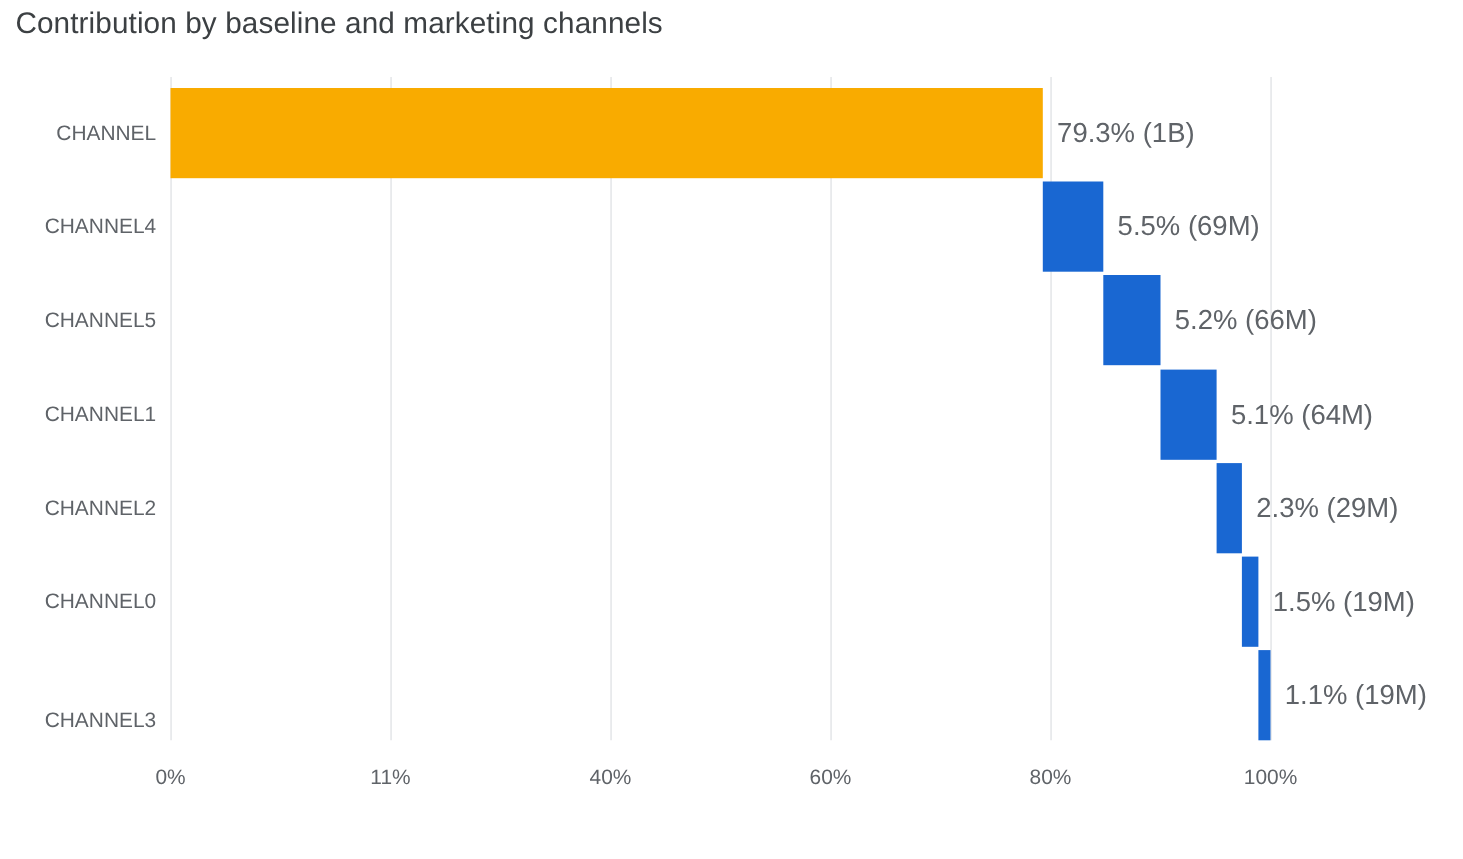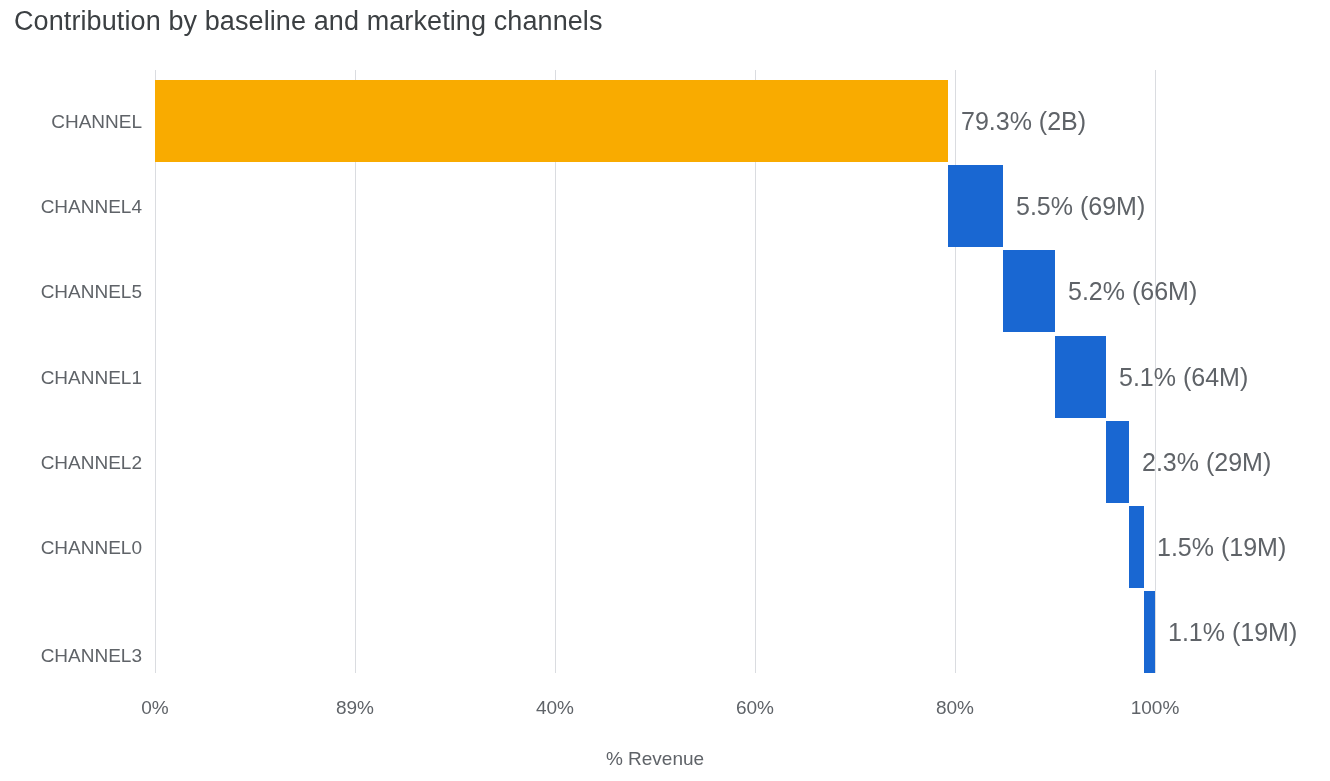--- a/index.html
+++ b/index.html
@@ -124,43 +124,40 @@
         <div class="bar channel" style="left: 793px; width: 55px; top: 95.2px;"></div>
         <div class="bar channel" style="left: 848px; width: 52px; top: 180.4px;"></div>
         <div class="bar channel" style="left: 900px; width: 51px; top: 265.6px;"></div>
         <div class="bar channel" style="left: 951px; width: 23px; top: 350.8px;"></div>
         <div class="bar channel" style="left: 974px; width: 15px; top: 436px;"></div>
         <div class="bar channel" style="left: 989px; width: 11px; top: 521.2px;"></div>
       </div>
   </div>
 
   <div id="bar-labels">
-      <div class="bar-label" style="left: 961px; top: 109px;">79.3% (2B)</div>
+      <div class="bar-label" style="left: 961px; top: 109px;">79.3% (1B)</div>
       <div class="bar-label" style="left: 1016px; top: 194.2px;">5.5% (69M)</div>
       <div class="bar-label" style="left: 1068px; top: 279.4px;">5.2% (66M)</div>
       <div class="bar-label" style="left: 1119px; top: 364.6px;">5.1% (64M)</div>
       <div class="bar-label" style="left: 1142px; top: 449.8px;">2.3% (29M)</div>
       <div class="bar-label" style="left: 1157px; top: 535px;">1.5% (19M)</div>
       <div class="bar-label" style="left: 1168px; top: 620.2px;">1.1% (19M)</div>
     </div>
   <div id="y-labels">
       <div class="ycat" style="top: 112px;">CHANNEL</div>
       <div class="ycat" style="top: 197.2px;">CHANNEL4</div>
       <div class="ycat" style="top: 282.4px;">CHANNEL5</div>
       <div class="ycat" style="top: 367.6px;">CHANNEL1</div>
       <div class="ycat" style="top: 452.8px;">CHANNEL2</div>
       <div class="ycat" style="top: 538px;">CHANNEL0</div>
       <div class="ycat" style="top: 646px;">CHANNEL3</div>
     </div>
   <div id="x-axis-ticks">
       <div class="xtick" style="left: 155px;">0%</div>
-      <div class="xtick" style="left: 355px;">89%</div>
+      <div class="xtick" style="left: 355px;">11%</div>
       <div class="xtick" style="left: 555px;">40%</div>
       <div class="xtick" style="left: 755px;">60%</div>
       <div class="xtick" style="left: 955px;">80%</div>
       <div class="xtick" style="left: 1155px;">100%</div>
     </div>
 
-  <div id="x-axis-title">
-    <span>% Revenue</span>
-  </div>
 
 </div>
 
 </body></html>

